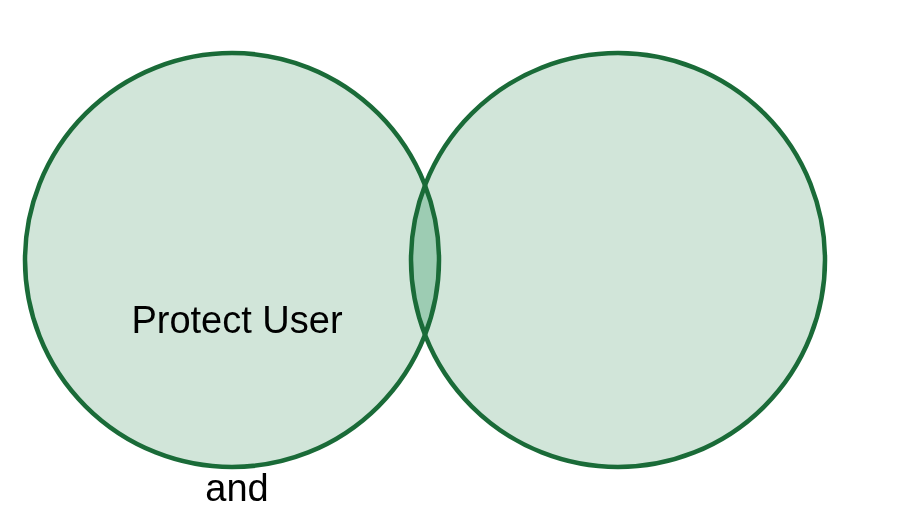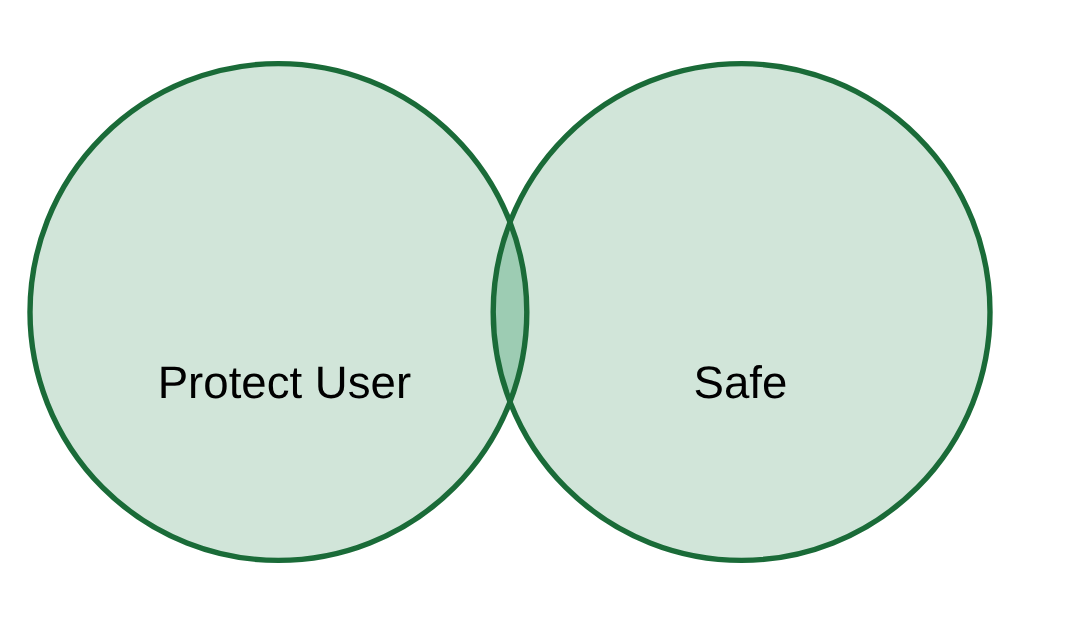--- a/index.html
+++ b/index.html
@@ -72,21 +72,21 @@
       <circle id="circle-overlap" cx="618" cy="260" r="207" fill="#9dccb3"></circle>
     </g>
 
     <circle id="outline-left" cx="232" cy="260" r="207" fill="none" stroke="#1a6b38" stroke-width="4.5"></circle>
 
     <circle id="outline-right" cx="618" cy="260" r="207" fill="none" stroke="#1a6b38" stroke-width="4.5"></circle>
   </svg>
 
   <div class="venn-label" id="label-left" style="color: rgb(0, 0, 0); font-size: 38px;">
     <span class="line">Protect User</span>
+    <span class="line">and</span>
     
   </div>
 
   <div class="venn-label" id="label-right" style="color: rgb(0, 0, 0); font-size: 38px;">
-    <span class="line">Safe</span>
     
   </div>
 
 </div>
 
 </body></html>

